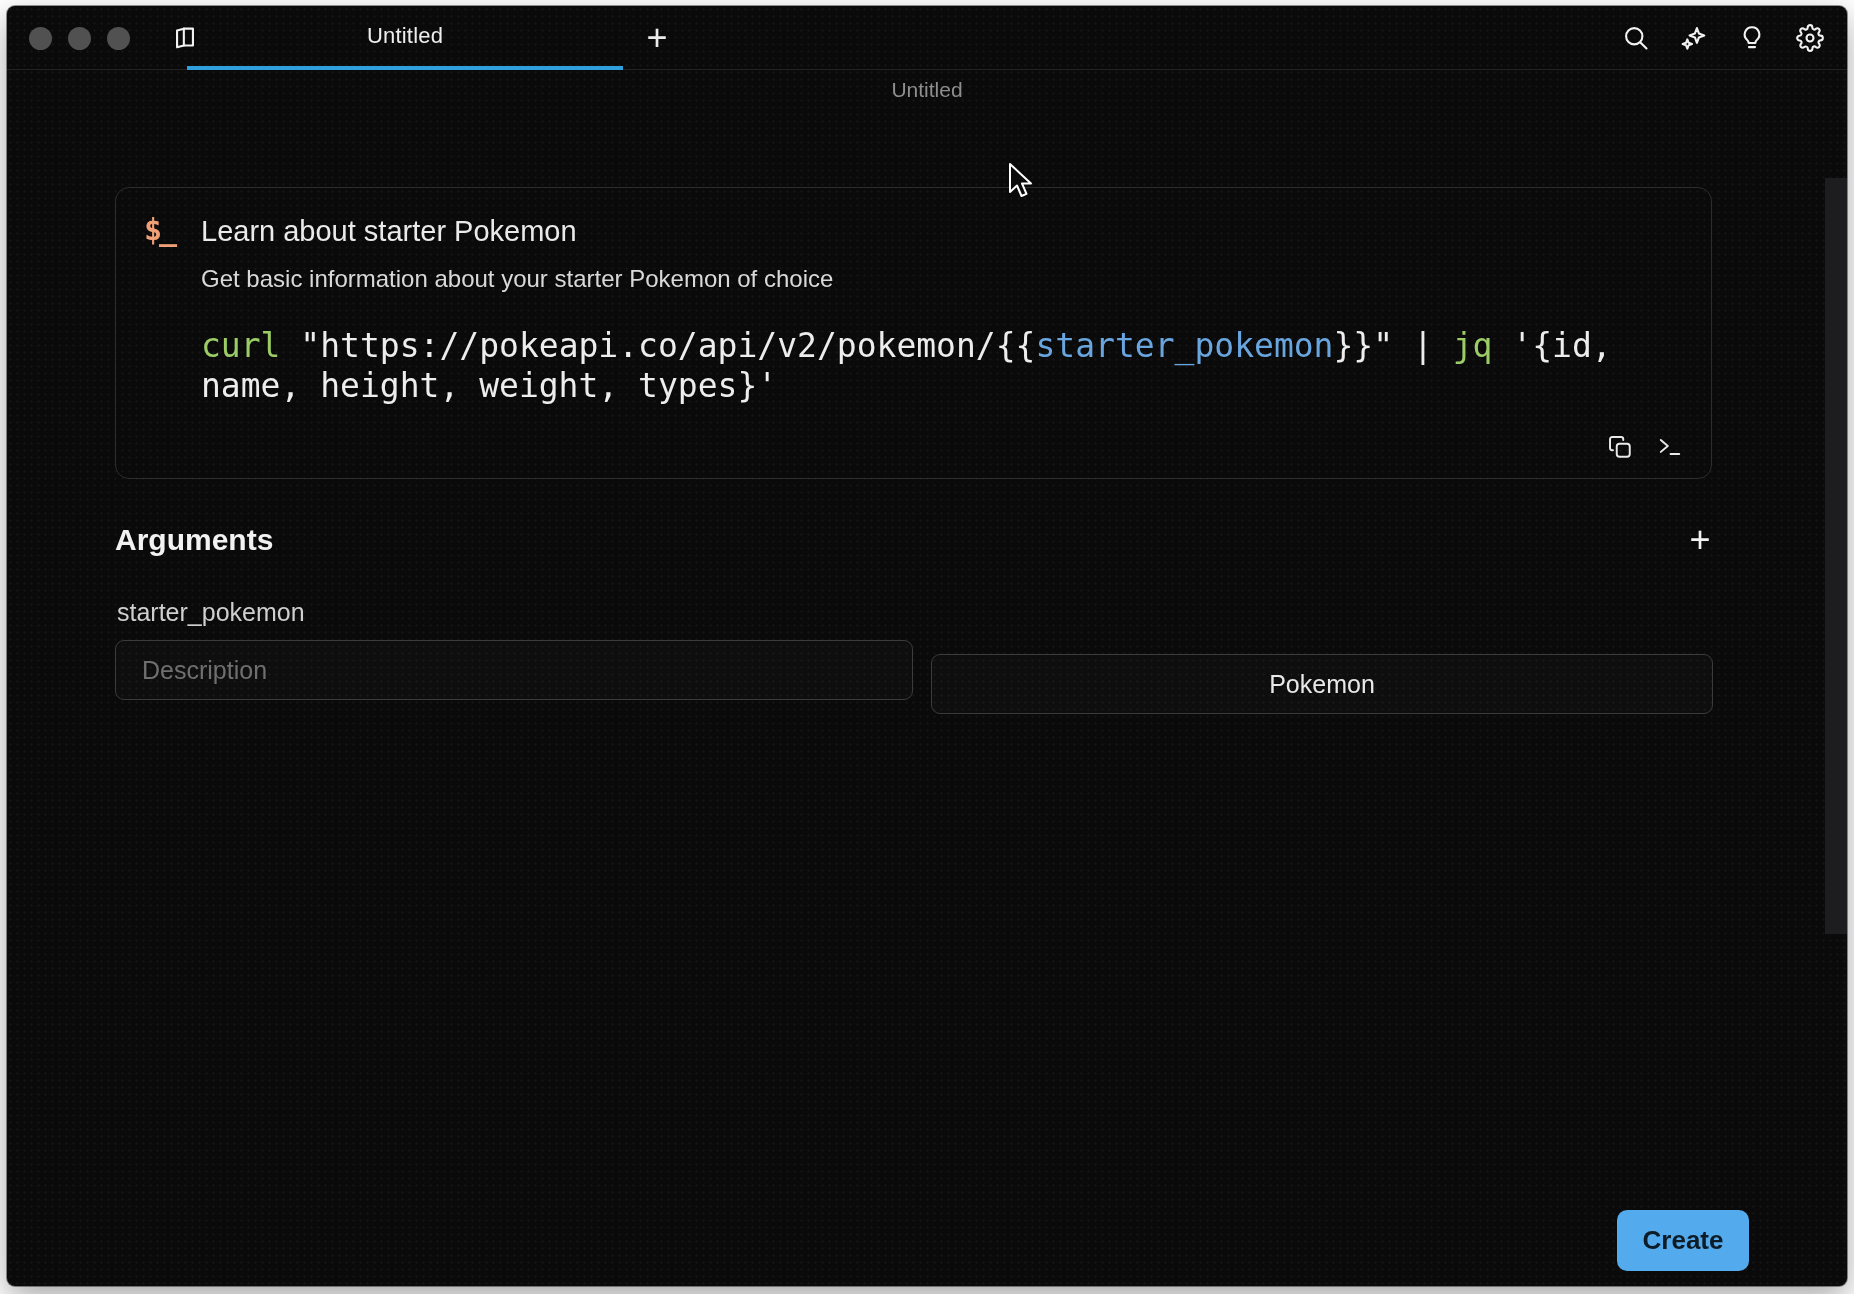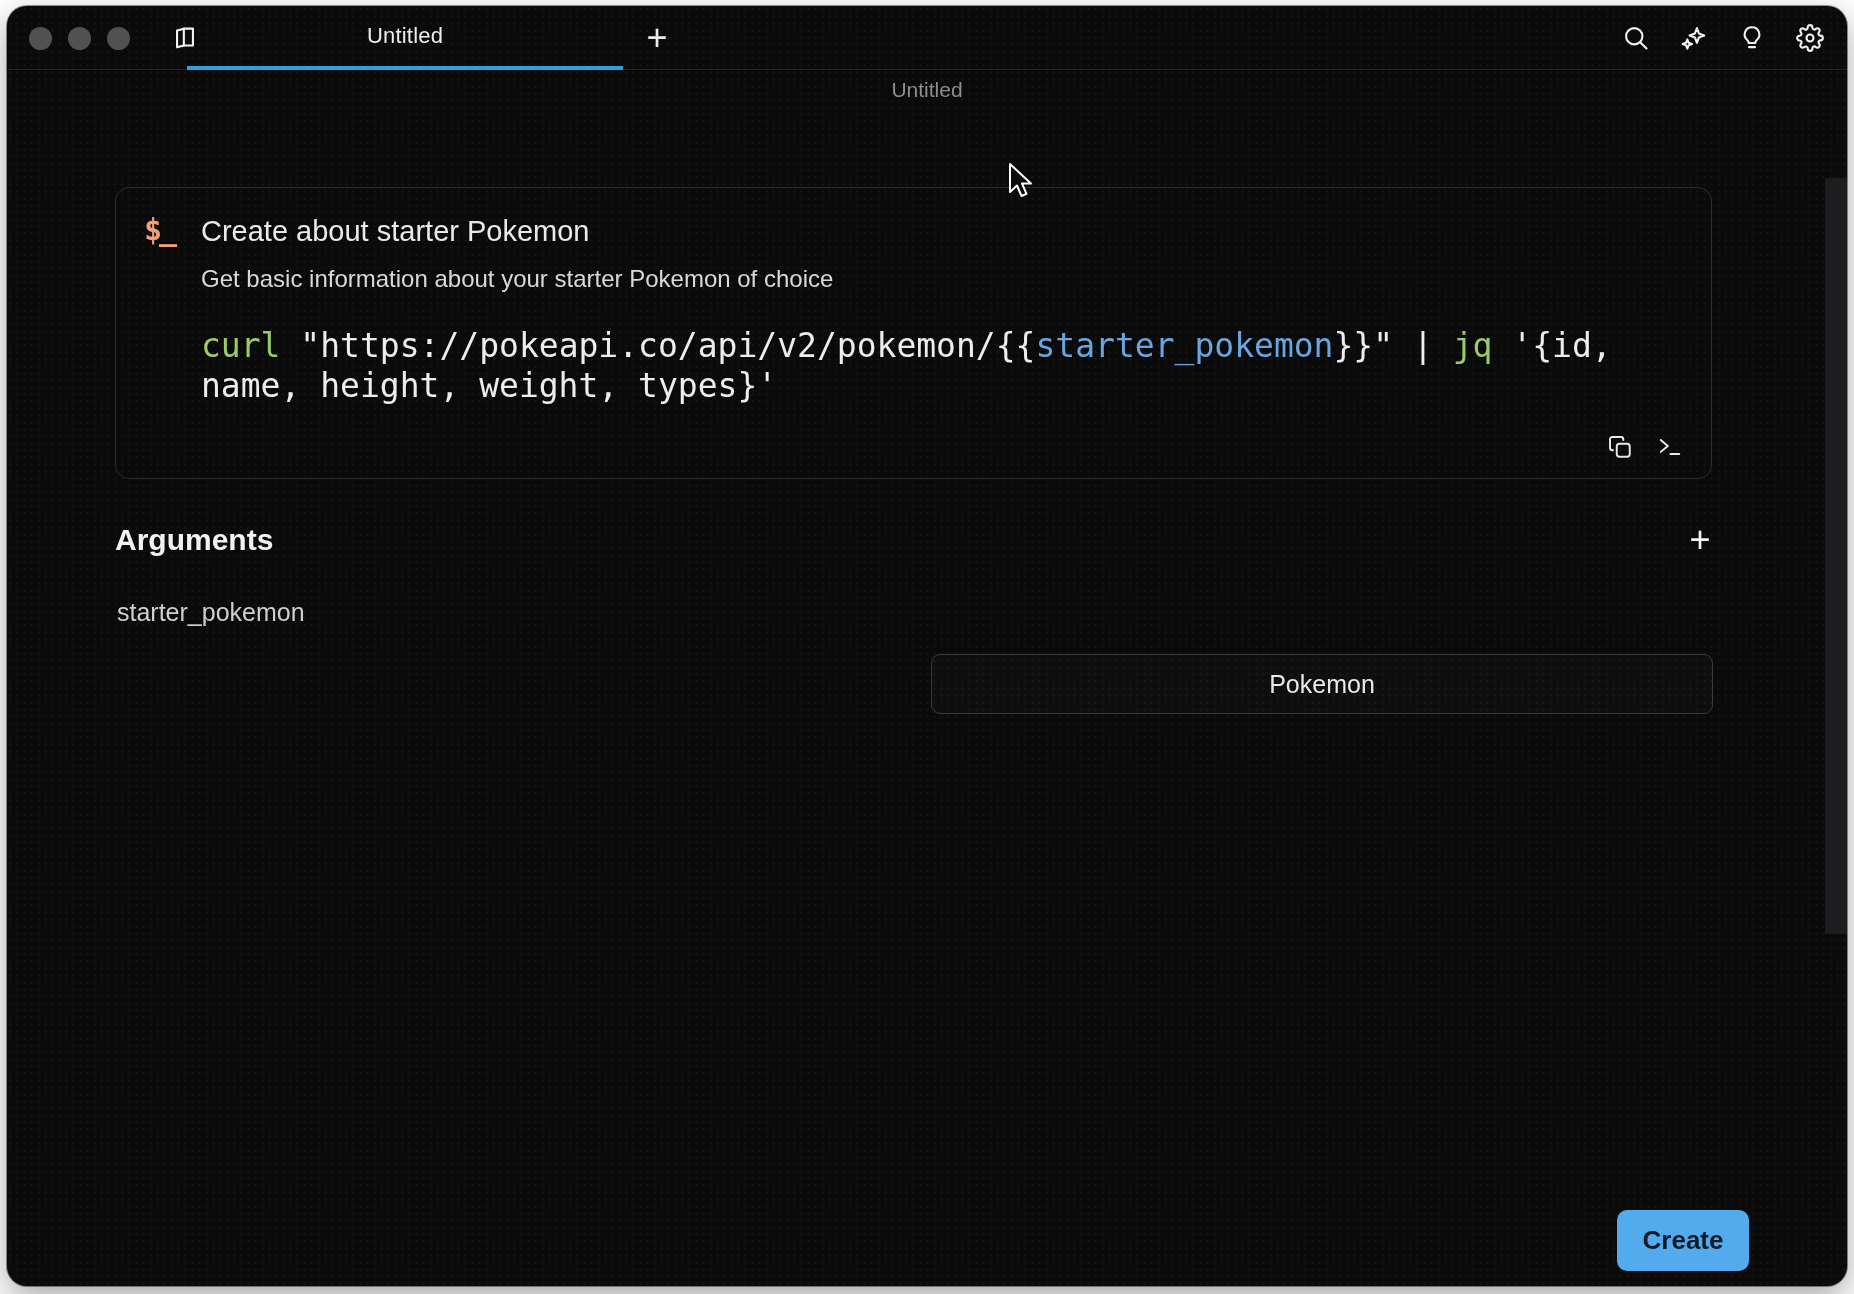--- a/index.html
+++ b/index.html
@@ -8,21 +8,21 @@
     background:#ffffff;
     overflow:hidden;
     font-family:"Liberation Sans", sans-serif;
     position:relative;
   }
   .window{
     position:absolute;left:7px;top:6px;width:1840px;height:1280px;
     background-color:#0a0a0b;
     background-image:radial-gradient(rgba(255,255,255,0.035) 1px, transparent 1.3px);
     background-size:7px 7px;
-    border-radius:20px;
+    border-radius:8px;
     overflow:hidden;
     box-shadow:0 0 0 1px rgba(0,0,0,.4), 0 12px 34px rgba(0,0,0,.35);
   }
   
   .titlebar{position:absolute;left:0;top:0;width:100%;height:64px;border-bottom:1px solid #232325;box-sizing:border-box;}
   .traffic{position:absolute;left:22px;top:21px;display:flex;gap:16px;}
   .traffic span{width:23px;height:23px;border-radius:50%;background:#515151;display:block;}
   .book-btn{position:absolute;left:163px;top:17px;width:30px;height:30px;display:flex;align-items:center;justify-content:center;}
   .tab{
     position:absolute;left:180px;top:0;width:436px;height:64px;
@@ -144,21 +144,21 @@
       </div>
     </div>
   </div>
 
   <div class="page-title">Untitled</div>
 
   <div class="card">
     <div class="card-inner">
       <div class="prompt-glyph">$_</div>
       <div class="card-text">
-        <div class="card-title">Create about starter Pokemon</div>
+        <div class="card-title">Learn about starter Pokemon</div>
         <div class="card-desc">Get basic information about your starter Pokemon of choice</div>
         <div class="command"><span class="tok-keyword">curl</span><span class="tok-plain"> "https://pokeapi.co/api/v2/pokemon/{{</span><span class="tok-variable">starter_pokemon</span><span class="tok-plain">}}" | </span><span class="tok-keyword">jq</span><span class="tok-plain"> '{id, name, height, weight, types}'</span></div>
       </div>
       <div class="card-actions">
         <div class="icon-btn">
           <svg width="26" height="26" viewBox="0 0 24 24">
             <rect x="9" y="9" width="12" height="12" rx="2.5"></rect>
             <path d="M5.5 15H4.8A2 2 0 0 1 2.8 13V4.8a2 2 0 0 1 2-2H13a2 2 0 0 1 2 2v.7"></path>
           </svg>
         </div>
@@ -174,20 +174,21 @@
 
   <div class="args-row">
     <div class="args-heading">Arguments</div>
     <div class="args-add">
       <span>+</span>
     </div>
   </div>
 
   <div class="arg-name">starter_pokemon</div>
 
+  <input class="field field-desc" type="text" placeholder="Description" style="">
 
   <input class="field field-value" type="text" value="Pokemon" style="">
 
   <div class="scrollbar"></div>
 
   <button class="create-btn">Create</button>
 
   <div class="cursor">
     <svg width="26" height="38" viewBox="0 0 26 38">
       <path d="M2 2 L2 30 L9 23.5 L13.5 34 L18.5 31.8 L14 21.5 L23 21.5 Z" fill="#0b0b0b" stroke="#ffffff" stroke-width="2" stroke-linejoin="round"></path>

